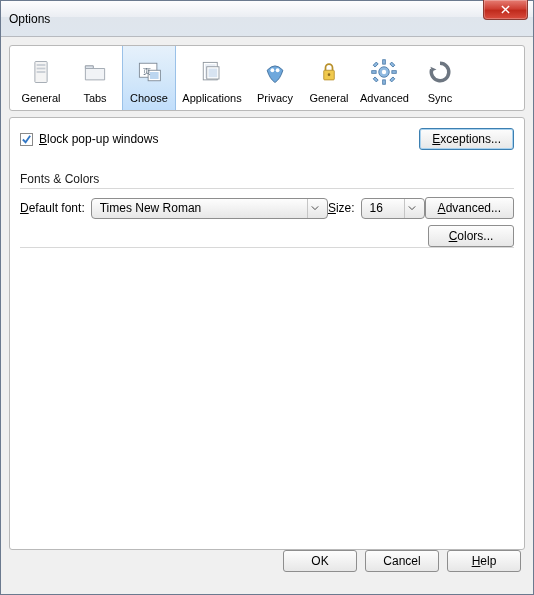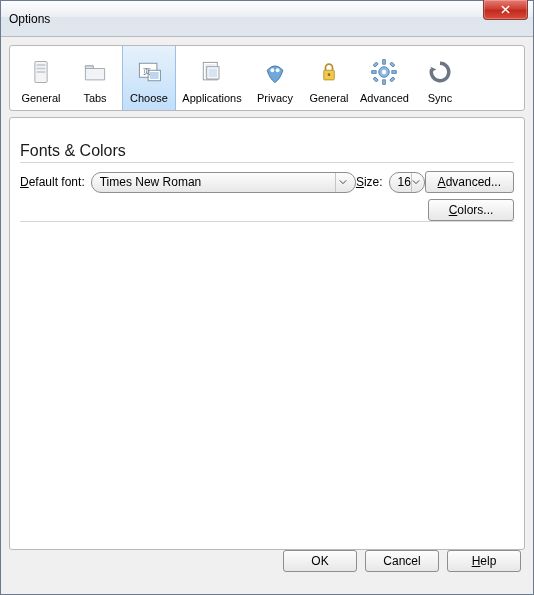--- a/index.html
+++ b/index.html
@@ -124,35 +124,35 @@
     align-items: center;
     justify-content: center;
     min-width: 74px;
     cursor: default;
   }
   .btn.focus {
     border: 1px solid #3c7fb1;
     box-shadow: inset 0 0 0 1px #a8d1ee;
   }
   .group-label {
-    font-size: 16px;
+    font-size: 12px;
     color: #1a1a1a;
-    margin-top: 14px;
+    margin-top: 22px;
     margin-bottom: 2px;
   }
   .hr {
     border: none;
     border-top: 1px solid #d8d8d8;
     margin: 0 0 8px 0;
   }
   .label { margin-right: 6px; }
   .combo {
     height: 21px;
     border: 1px solid #8e8e8e;
-    border-radius: 10px;
+    border-radius: 4px;
     background: linear-gradient(to bottom, #fdfdfd, #e7e7e7);
     display: inline-flex;
     align-items: center;
     padding: 0 4px 0 8px;
     position: relative;
     font-size: 12px;
   }
   .combo-arrow {
     width: 16px;
     height: 100%;
@@ -282,35 +282,48 @@
             <path d="M16 6 a10 10 0 1 1 -9.5 7" fill="none" stroke="#6d7681" stroke-width="4"></path>
             <path d="M5 10 l2 5 l5 -2 Z" fill="#6d7681"></path>
           </svg>
       </div>
       <span class="toolbar-label">Sync</span>
     </div>
   </div>
 
   <div class="panel">
 
+    <div class="row">
+      <span class="checkbox">
+        <svg viewBox="0 0 12 12">
+            <path d="M2 6 L5 9 L10 2" stroke="#3277c5" stroke-width="2" fill="none"></path>
+          </svg>
+      </span>
+      <span><span class="u">B</span><span>lock pop-up windows</span></span>
+      <div class="right-col">
+        <button class="btn focus" style="min-width:86px">
+            <span><span class="u">E</span>xceptions...</span>
+          </button>
+      </div>
+    </div>
 
     <div class="group-label">Fonts &amp; Colors</div>
     <hr class="hr">
     <div class="row" style="gap:0">
       <span class="label"><span class="u">D</span>efault font:</span>
       <div class="combo" style="flex:1">
         <span>Times New Roman</span>
         <span class="combo-arrow" style="margin-left:auto">
             <svg viewBox="0 0 10 6">
               <path d="M1 1 L5 5 L9 1" stroke="#444" stroke-width="1.2" fill="none"></path>
             </svg>
           </span>
       </div>
       <span class="label"><span class="u">S</span>ize:</span>
-      <div class="combo" style="width:36px">
+      <div class="combo" style="width:64px">
         <span>16</span>
         <span class="combo-arrow" style="margin-left:auto">
             <svg viewBox="0 0 10 6">
               <path d="M1 1 L5 5 L9 1" stroke="#444" stroke-width="1.2" fill="none"></path>
             </svg>
           </span>
       </div>
       <div class="right-col" style="gap:6px">
         <button class="btn" style="min-width:86px"><span class="u">A</span>dvanced...</button>
       </div>

